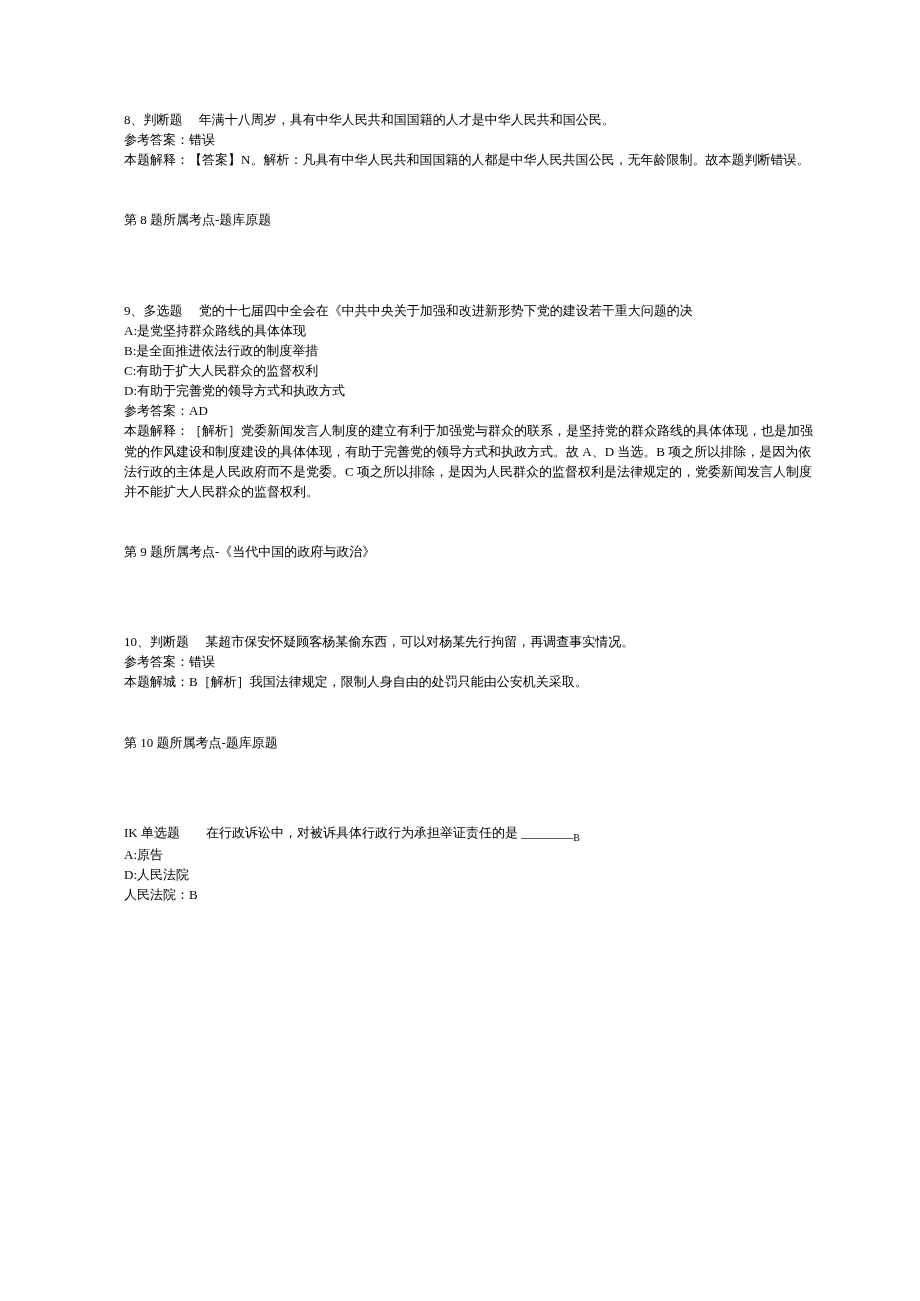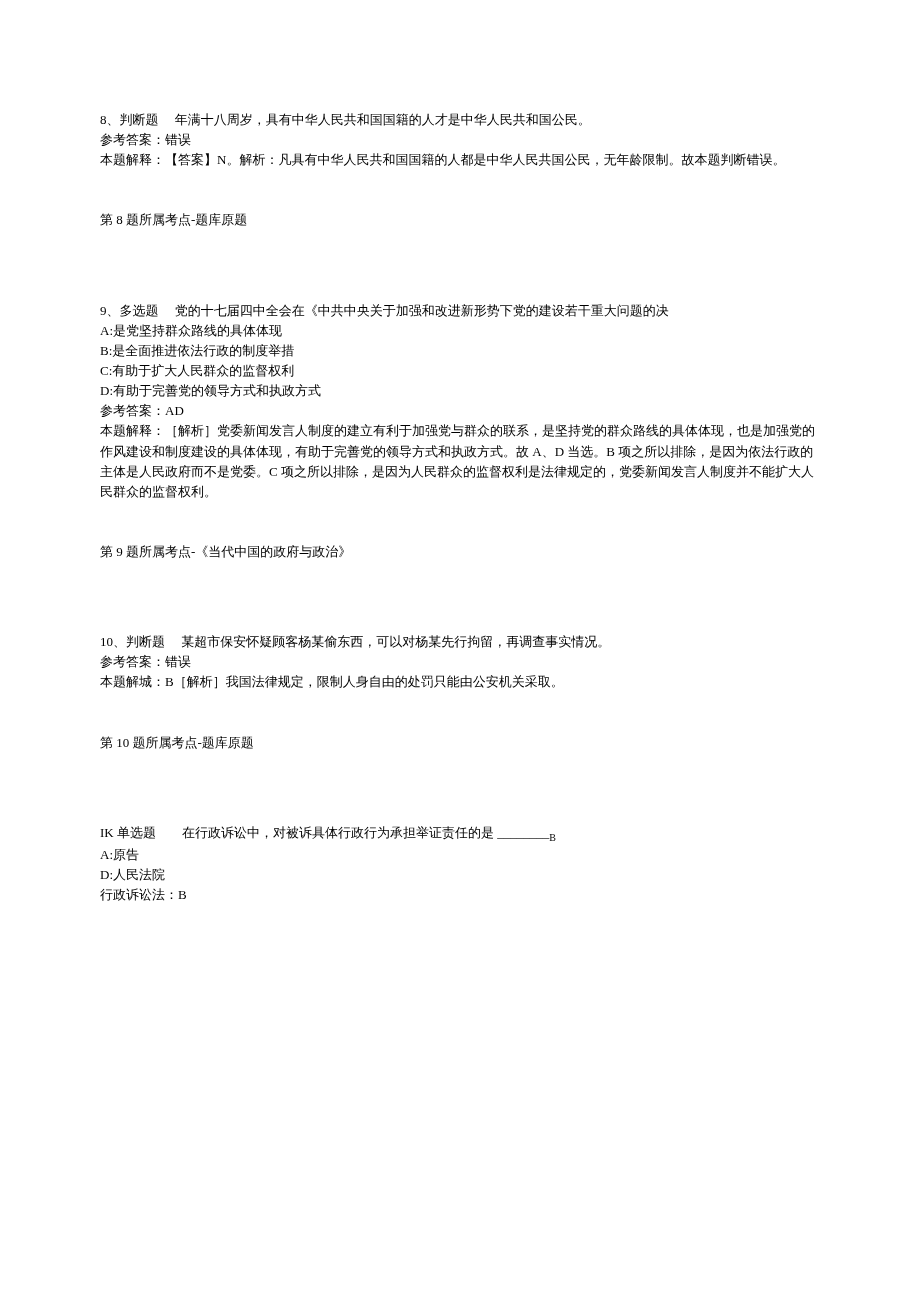--- a/index.html
+++ b/index.html
@@ -11,20 +11,21 @@
   body {
     font-family: "SimSun", "宋体", serif;
     font-size: 13px;
     color: #000000;
     line-height: 1.55;
     padding: 110px 100px 0 100px;
     box-sizing: border-box;
   }
   .q-block {
     margin-bottom: 70px;
+    margin-left: 24px;
   }
   .spacer-md { height: 40px; }
   .line { white-space: normal; }
 </style>
 </head>
 <body>
 
 <div class="q-block">
   <div class="line">8、判断题  年满十八周岁，具有中华人民共和国国籍的人才是中华人民共和国公民。</div>
   <div class="line">参考答案：错误</div>
@@ -52,14 +53,14 @@
   <div class="spacer-md"></div>
   <div class="line">第 10 题所属考点-题库原题</div>
 </div>
 
 <div class="q-block">
   <div class="line">
     <span>IK 单选题  在行政诉讼中，对被诉具体行政行为承担举证责任的是 ________</span><span style="font-size:10px;vertical-align:sub;">B</span>
   </div>
   <div class="line">A:原告</div>
   <div class="line">D:人民法院</div>
-  <div class="line">行政诉讼法：B</div>
+  <div class="line">人民法院：B</div>
 </div>
 
 </body></html>

